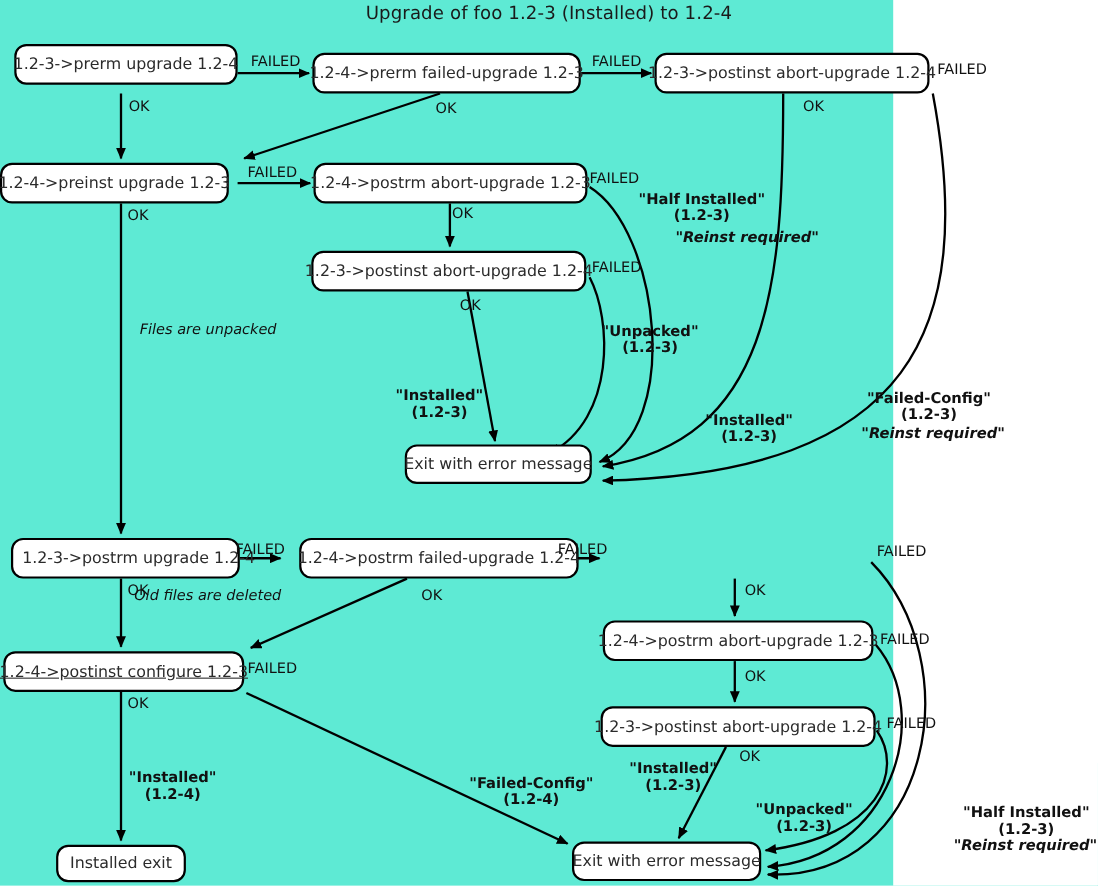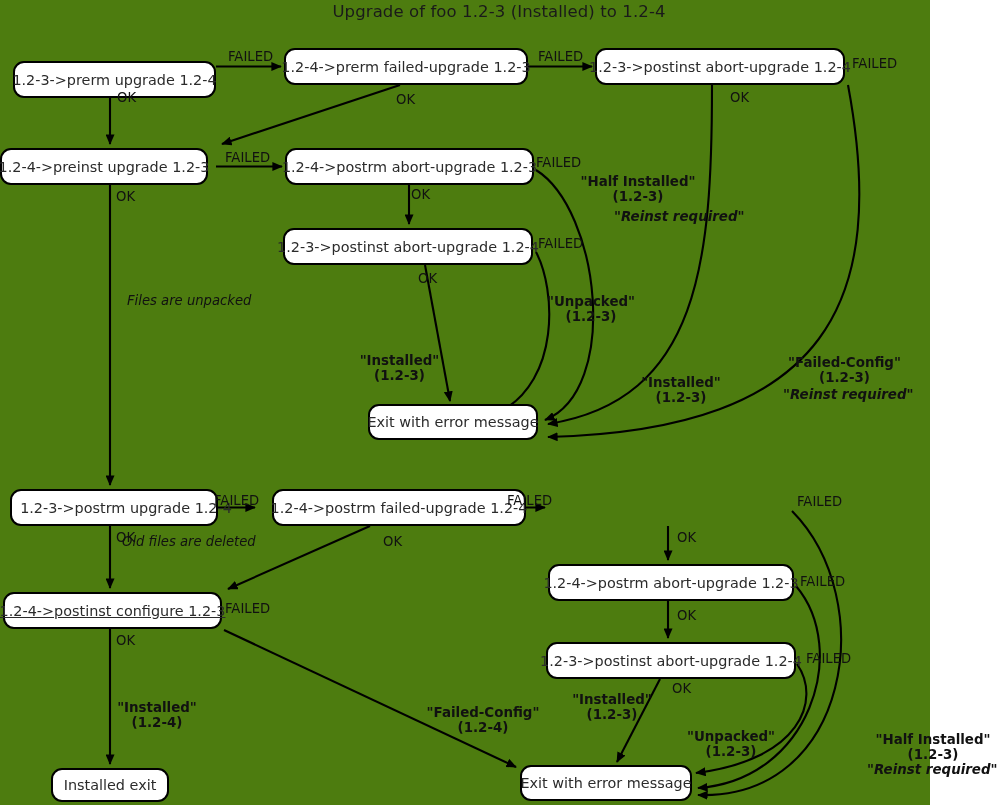--- a/index.html
+++ b/index.html
@@ -8,23 +8,23 @@
     background: #ffffff;
   }
   body {
     font-family: "DejaVu Sans", sans-serif;
     width: 998px;
     height: 805px;
     overflow: hidden;
   }
   #canvas {
     position: relative;
-    width: 930px;
+    width: 812px;
     height: 805px;
-    background: #4d7c0f;
+    background: #5eead4;
   }
   #edges {
     position: absolute;
     left: 0;
     top: 0;
     width: 998px;
     height: 805px;
   }
   .title {
     position: absolute;
@@ -121,21 +121,21 @@
       <path d="M668,601 L668,638"></path>
       <path d="M110,629 L110,764"></path>
       <path d="M224,630 L516,767"></path>
       <path d="M660,679 L617,762"></path>
       <path d="M797,664 C822,700 800,760 696,773"></path>
       <path d="M796,586 C850,650 810,780 698,788"></path>
       <path d="M792,511 C880,600 850,800 698,795"></path>
     </g>
   </svg>
 
-  <div class="node" style="left:13px; top:61px; width:203px; height:37px;align-items:center;">
+  <div class="node" style="left:13px; top:40px; width:203px; height:37px;align-items:center;">
     <span>1.2-3-&gt;prerm upgrade 1.2-4</span>
   </div>
   <div class="node" style="left:284px; top:48px; width:244px; height:37px;">
     <span>1.2-4-&gt;prerm failed-upgrade 1.2-3</span>
   </div>
   <div class="node" style="left:595px; top:48px; width:250px; height:37px;">
     <span>1.2-3-&gt;postinst abort-upgrade 1.2-4</span>
   </div>
   <div class="node" style="left:0; top:148px; width:208px; height:37px;">
     <span>1.2-4-&gt;preinst upgrade 1.2-3</span>

